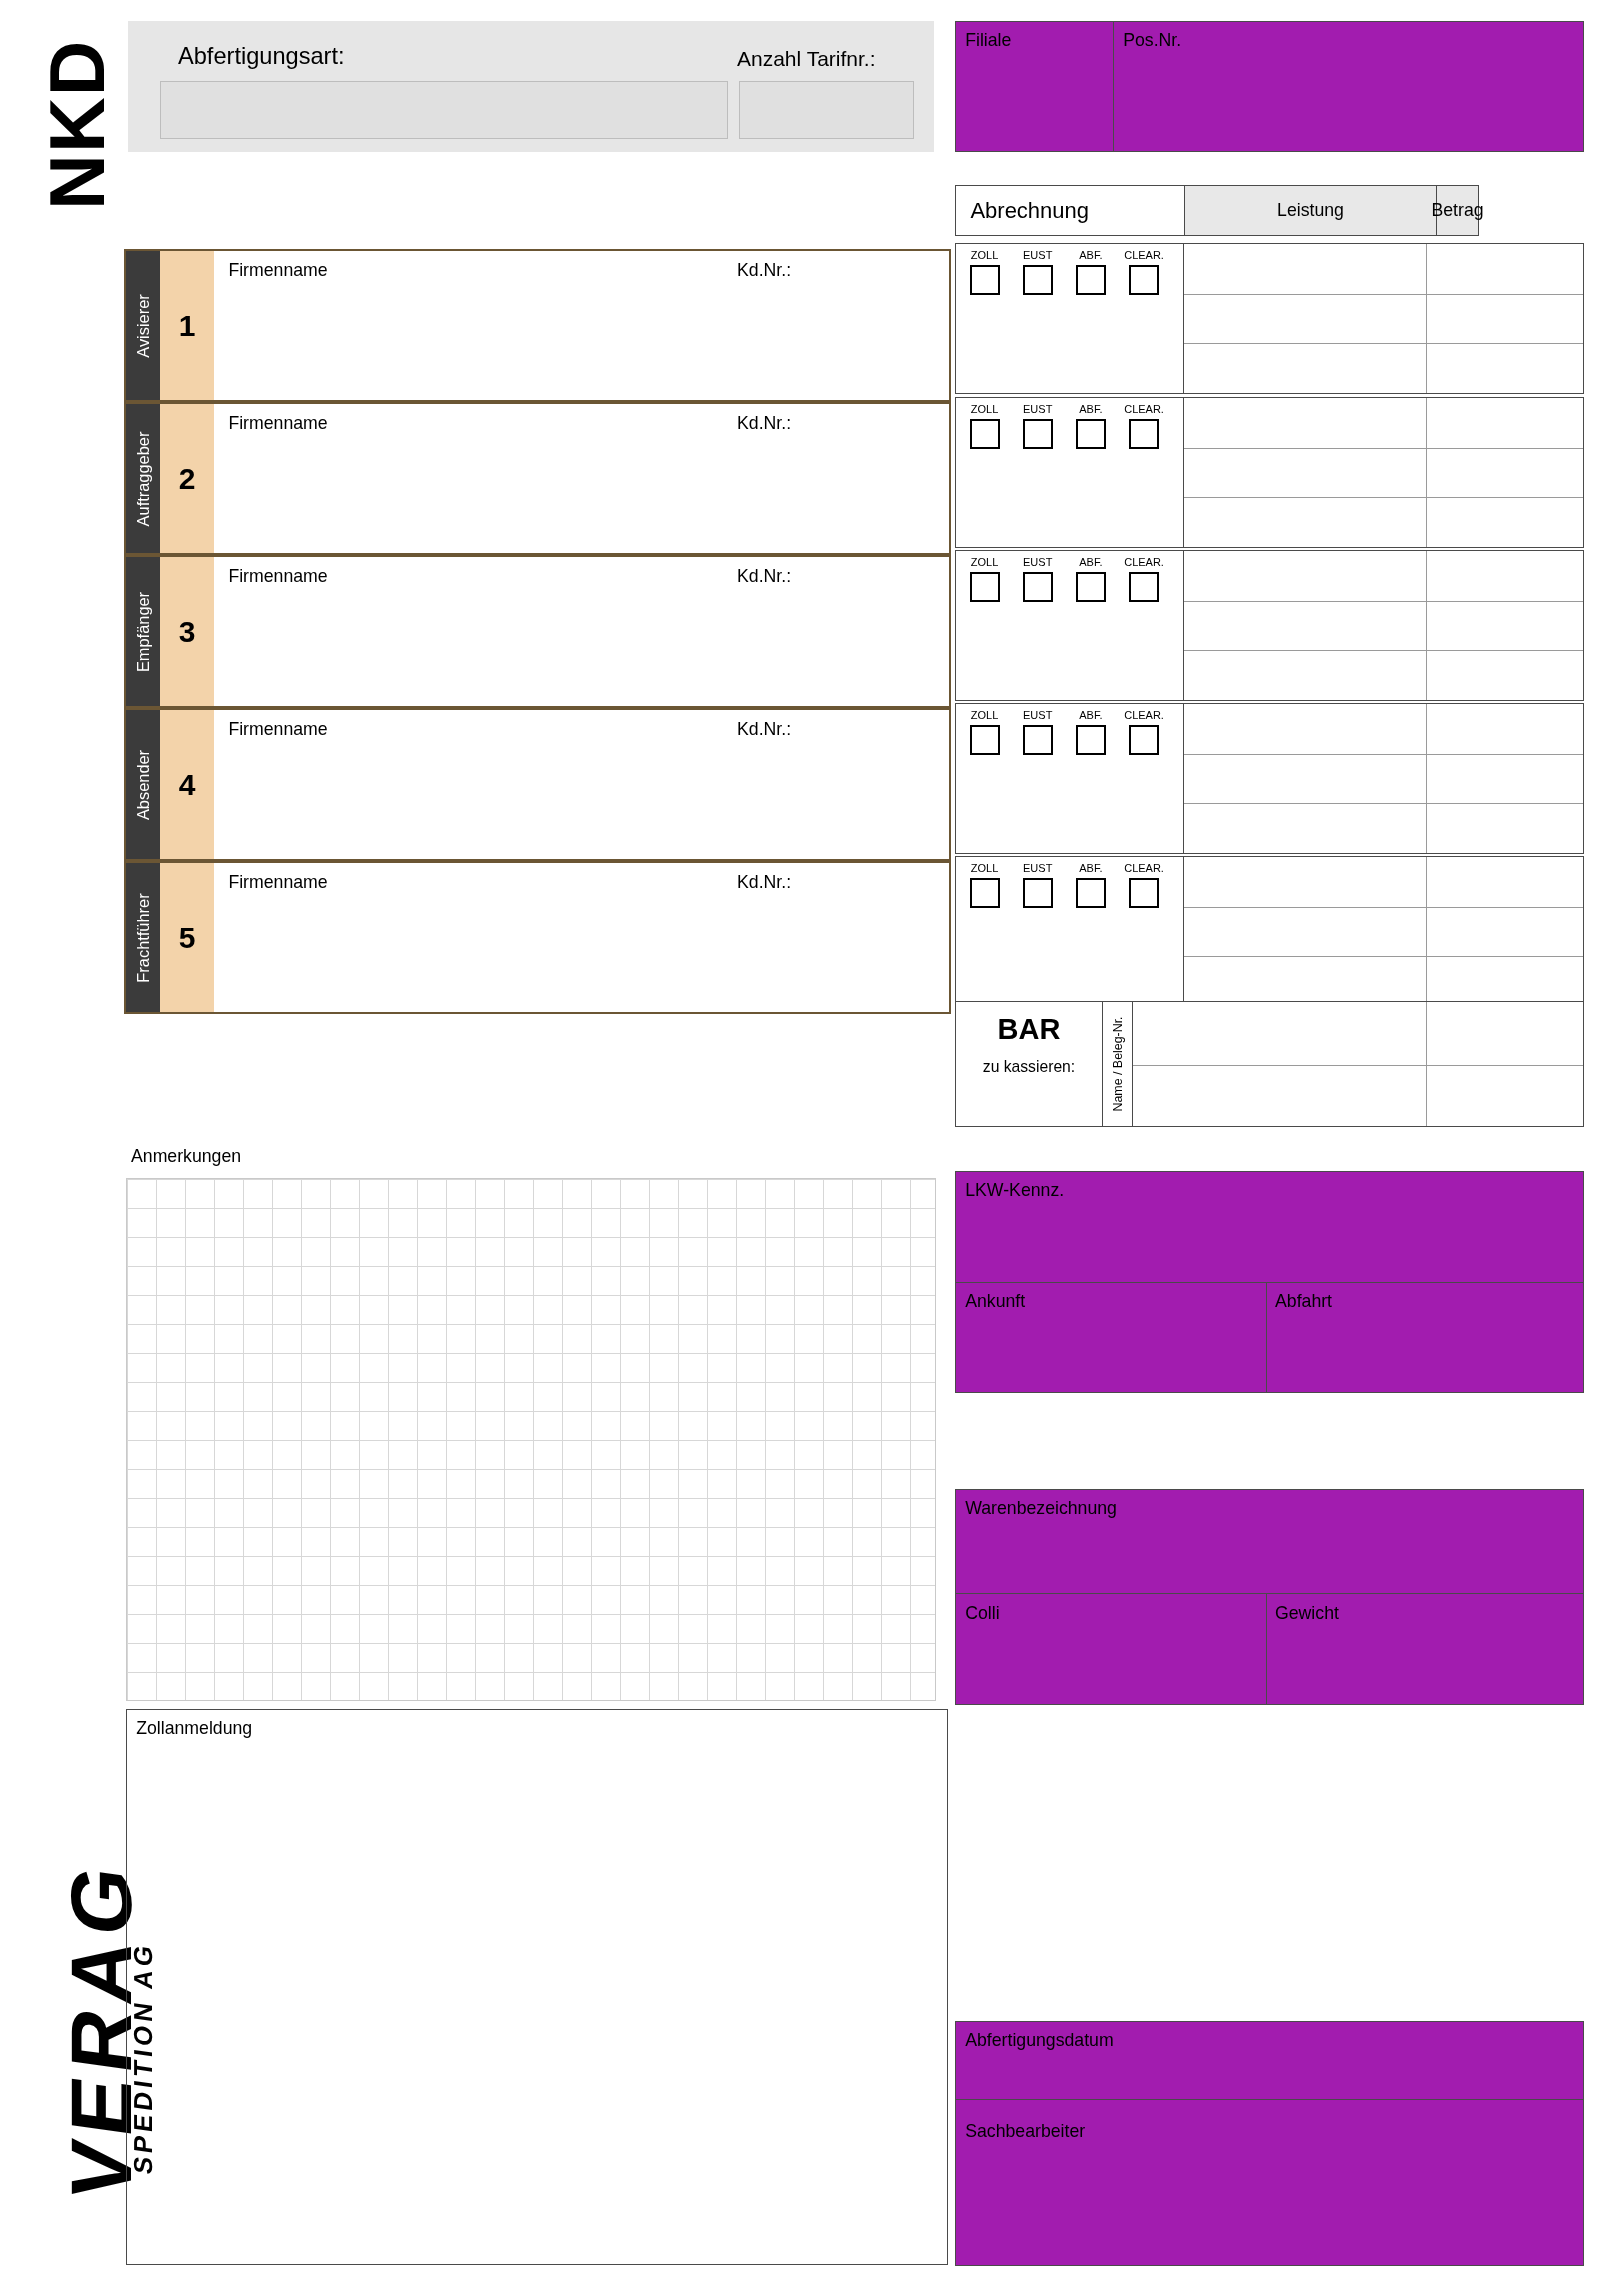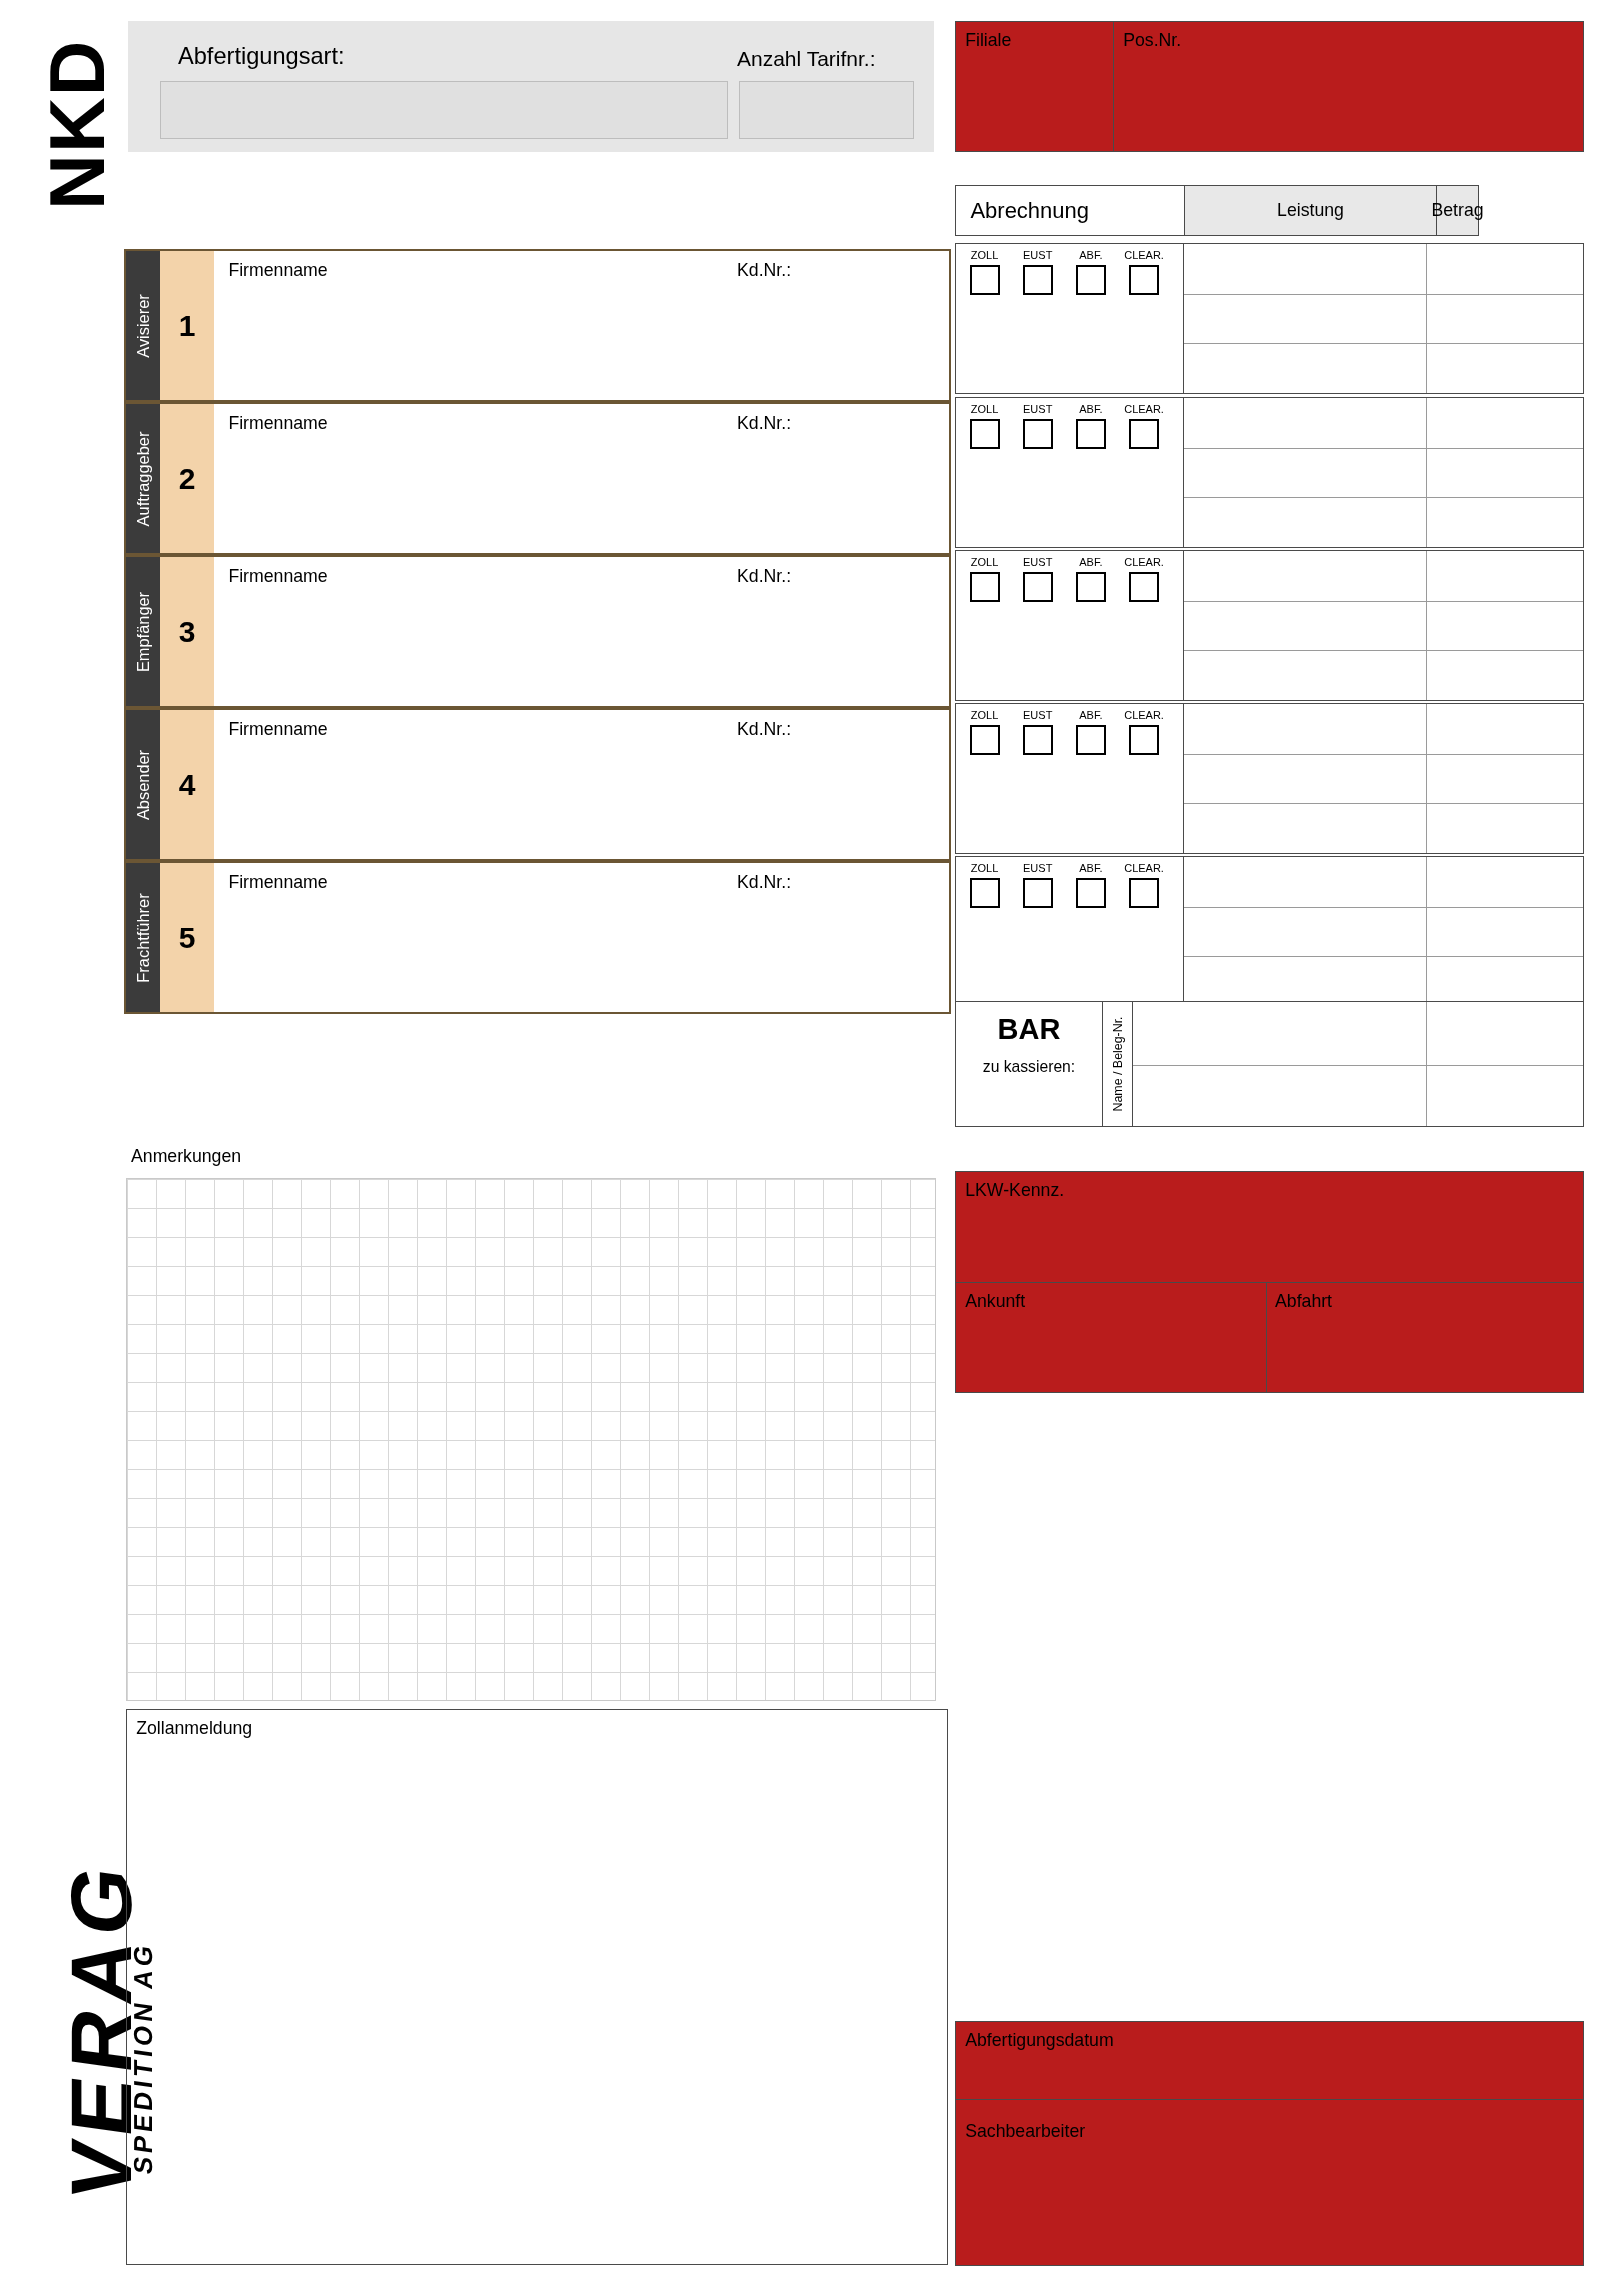--- a/index.html
+++ b/index.html
@@ -71,21 +71,21 @@
     left: 115px;
     top: 497px;
     white-space: nowrap;
   }
 
   
   .box {
     position: absolute;
     border: 1.3px solid #4a4a4a;
     box-sizing: border-box;
-    background: #b91c1c;
+    background: #a21caf;
   }
   .lbl {
     position: absolute;
     font-size: 17.7px;
     white-space: nowrap;
   }
 
   
   .hdr-grey {
     position: absolute;
@@ -585,20 +585,30 @@
     <div class="simple-lbl" style="left:9.2px; top:7.9px;">LKW-Kennz.</div>
     <div class="simple-lbl" style="left:9.2px; top:46px;"></div>
     <div style="position:absolute; left:0; right:0; top:110px; border-top:1.3px solid #4a4a4a;"></div>
     <div style="position:absolute; left:310px; top:110px; bottom:0; border-left:1.3px solid #4a4a4a;"></div>
     <div class="simple-lbl" style="left:9.2px; top:119px;">Ankunft</div>
     <div class="simple-lbl" style="left:9.2px; top:157px;"></div>
     <div class="simple-lbl" style="left:319px; top:119px;">Abfahrt</div>
     <div class="simple-lbl" style="left:319px; top:157px;"></div>
   </div>
 
+  <div class="box" style="left:955px; top:1489px; width:629px; height:216px;">
+    <div class="simple-lbl" style="left:9.2px; top:7.9px;">Warenbezeichnung</div>
+    <div class="simple-lbl" style="left:9.2px; top:46px;"></div>
+    <div style="position:absolute; left:0; right:0; top:103px; border-top:1.3px solid #4a4a4a;"></div>
+    <div style="position:absolute; left:310px; top:103px; bottom:0; border-left:1.3px solid #4a4a4a;"></div>
+    <div class="simple-lbl" style="left:9.2px; top:113px;">Colli</div>
+    <div class="simple-lbl" style="left:9.2px; top:151px;"></div>
+    <div class="simple-lbl" style="left:319px; top:113px;">Gewicht</div>
+    <div class="simple-lbl" style="left:319px; top:151px;"></div>
+  </div>
 
   <div class="verag-logo">
     <div class="main">VERAG</div>
     <div class="sub">SPEDITION AG</div>
   </div>
 
   <div class="zoll-box">
     <div class="simple-lbl" style="left:9.2px; top:7.9px;">Zollanmeldung</div>
     <div class="simple-lbl" style="left:9.2px; top:46px;"></div>
   </div>

